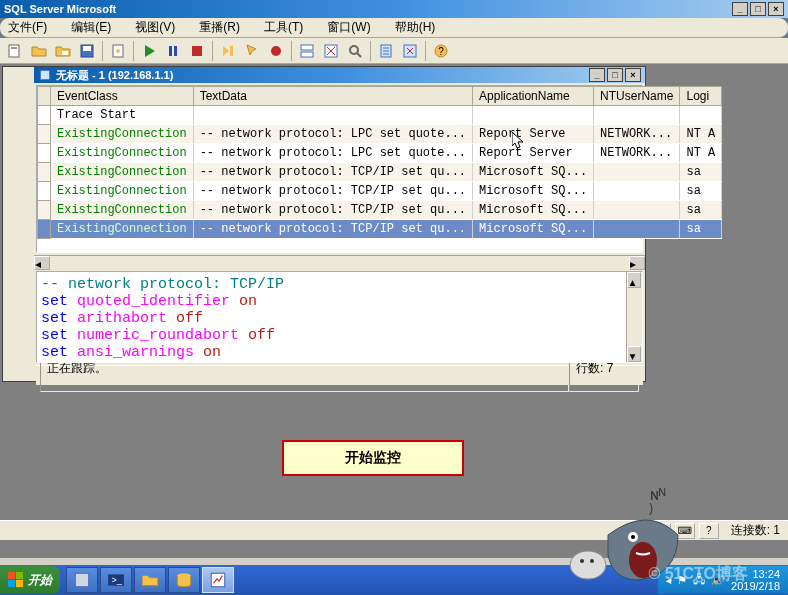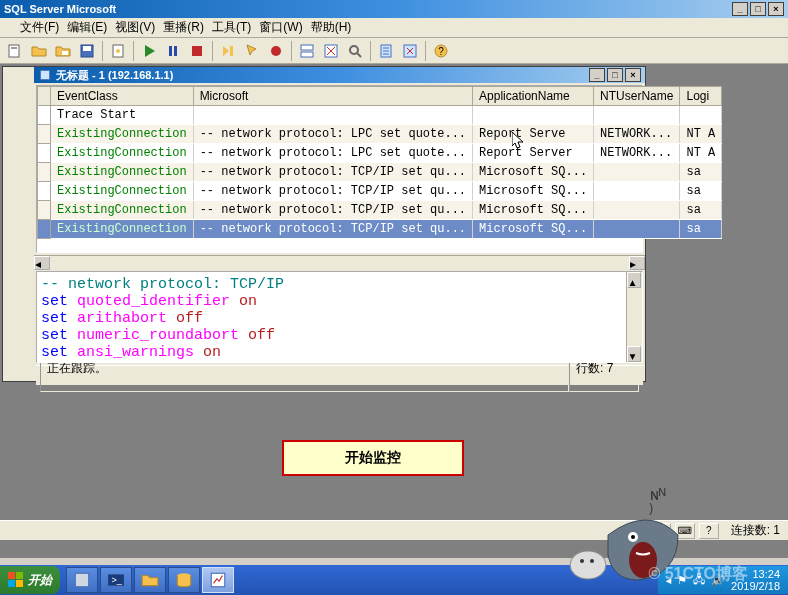--- a/index.html
+++ b/index.html
@@ -5,21 +5,21 @@
   * { margin: 0; padding: 0; box-sizing: border-box; }
   body { font-family: "SimSun", "宋体", Arial, sans-serif; font-size: 12px; background: #d4d0c8; width: 788px; height: 595px; position: relative; overflow: hidden; }
   
   .app-window { width: 788px; height: 558px; background: #6b7a8a; position: absolute; top: 0; left: 0; }
   
   .titlebar { height: 18px; background: linear-gradient(to right, #0a5cad, #3e8fe0, #a7ceef); color: #fff; font-weight: bold; padding: 2px 4px; display: flex; align-items: center; font-size: 11px; font-family: "Tahoma", sans-serif; }
   .titlebar .title-txt { flex: 1; }
   .title-controls { display: flex; gap: 2px; }
   .title-btn { width: 16px; height: 14px; background: #d4d0c8; border: 1px solid #404040; font-size: 9px; display: flex; align-items: center; justify-content: center; color: #000; font-weight: bold; cursor: default; }
   
-  .menubar { height: 20px; background: #ece9d8; display: flex; align-items: center; padding: 0 16px; gap: 0; border-bottom: 1px solid #aca899; }
+  .menubar { height: 20px; background: #ece9d8; display: flex; align-items: center; padding: 0 4px; gap: 16px; border-bottom: 1px solid #aca899; border-radius: 9px; }
   .menu-item { padding: 2px 4px; cursor: default; }
   
   .toolbar { height: 26px; background: #ece9d8; display: flex; align-items: center; padding: 0 4px; gap: 2px; border-bottom: 1px solid #aca899; }
   .tbtn { width: 22px; height: 22px; display: flex; align-items: center; justify-content: center; cursor: default; border: 1px solid transparent; }
   .tdiv { width: 1px; height: 20px; background: #aca899; margin: 0 2px; }
   .ico { width: 16px; height: 16px; display: inline-block; }
   
   .mdi-area { position: relative; background: #808080; height: calc(100% - 64px); }
   
   .child-window { position: absolute; left: 2px; top: 2px; width: 644px; height: 316px; background: #ece9d8; border: 1px solid #404040; padding-left: 31px; }
@@ -215,21 +215,21 @@
           <div class="title-btn">×</div>
         </div>
       </div>
 
       <div class="grid-wrap">
         <table class="grid">
           <thead>
             <tr>
               <th class="rowhead"></th>
               <th style="width:175px">EventClass</th>
-              <th style="width:230px">Microsoft</th>
+              <th style="width:230px">TextData</th>
               <th style="width:98px">ApplicationName</th>
               <th style="width:72px">NTUserName</th>
               <th style="width:35px">Logi</th>
             </tr>
           </thead>
           <tbody id="grid-body">
               <tr class="norm">
                 <td class="rowhead"></td>
                 <td>Trace Start</td>
                 <td></td>

